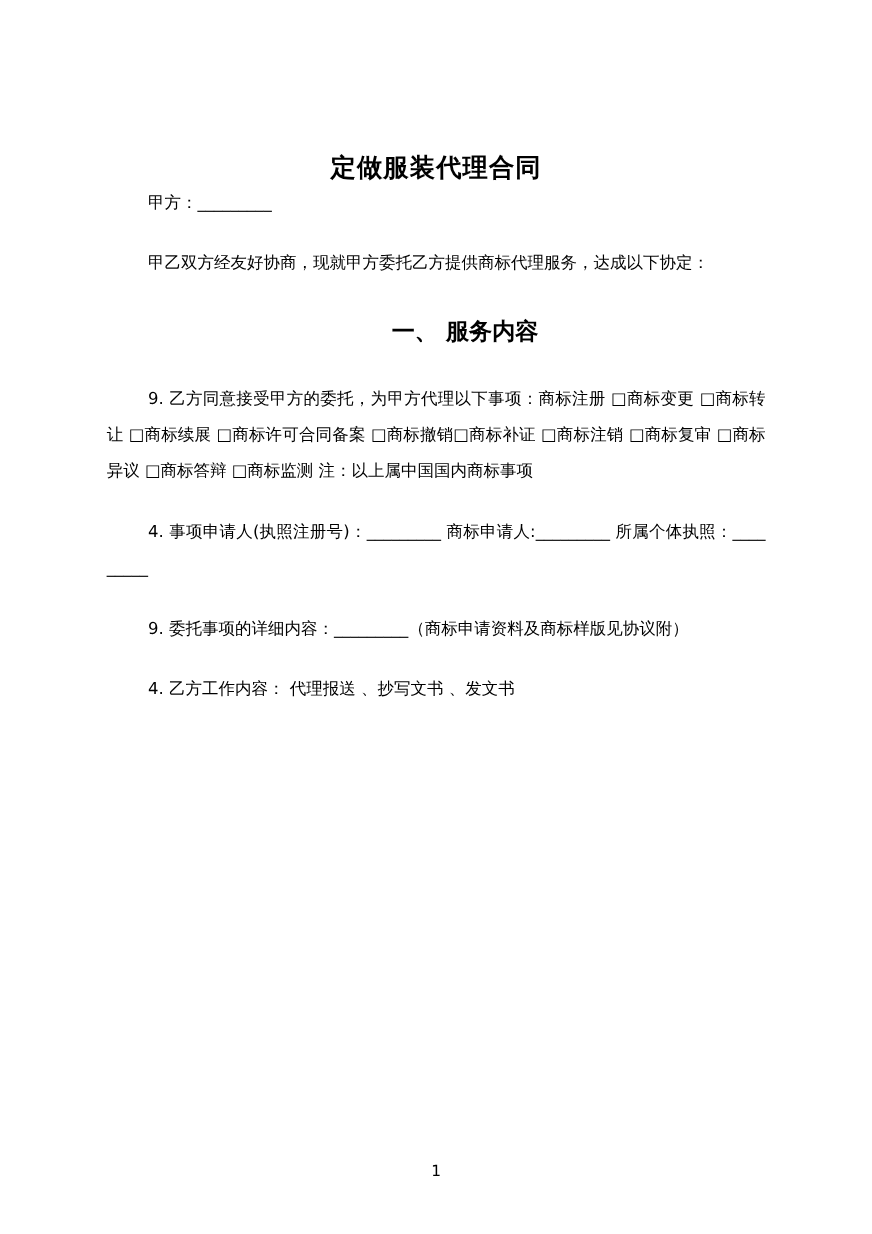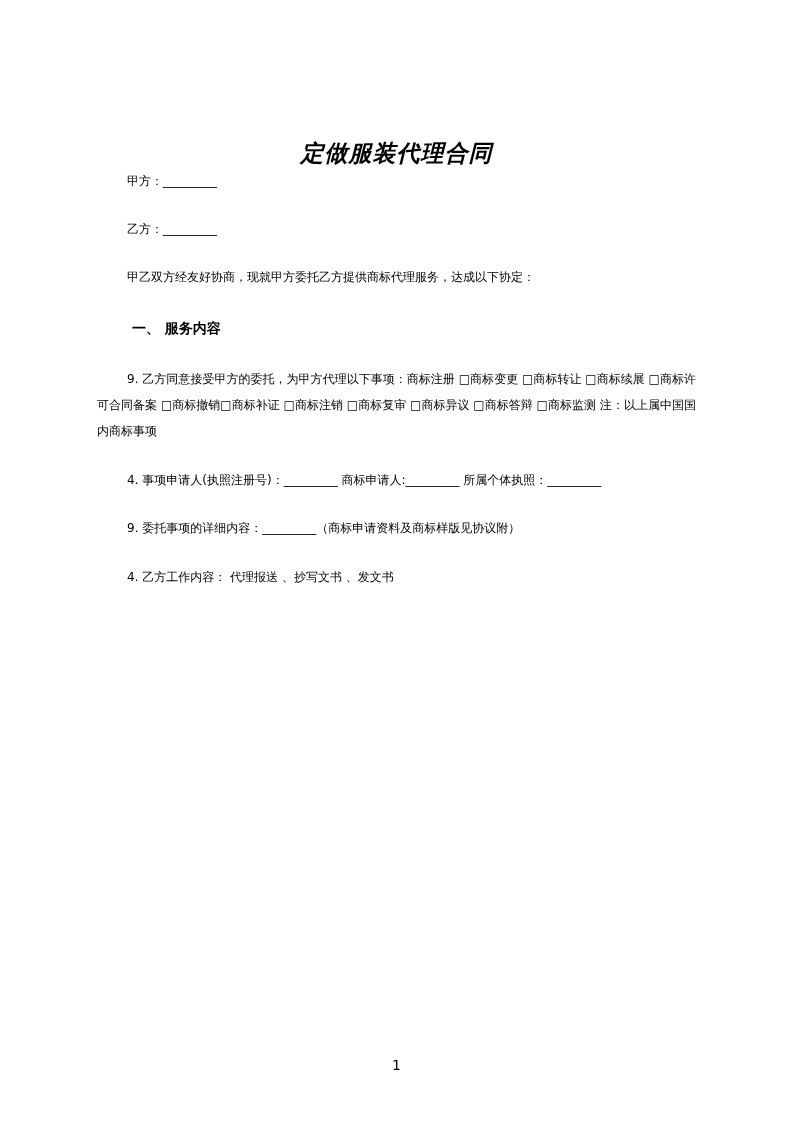--- a/index.html
+++ b/index.html
@@ -24,60 +24,59 @@
     padding: 0 97px;
   }
   .doc-title {
     margin: 0;
     padding-top: 140px;
     text-align: center;
     font-size: 23px;
     font-weight: bold;
     line-height: 1.2;
     letter-spacing: 1px;
-    font-style: italic;
   }
   .party-a {
     margin-top: 118px;
   }
   p.doc-line {
     margin: 0 0 22px 0;
-    font-size: 12px;
+    font-size: 15px;
     line-height: 2.2;
     text-indent: 2.5em;
     text-align: justify;
     word-break: break-all;
   }
   p.doc-heading {
     margin: 0 0 22px 0;
-    font-size: 14px;
+    font-size: 21px;
     font-weight: bold;
     line-height: 2.2;
     text-indent: 2.5em;
+    text-align: center;
   }
   .page-number {
     position: absolute;
     left: 0;
     right: 0;
     bottom: 48px;
     text-align: center;
     font-size: 14px;
     line-height: 1.2;
   }
 </style>
 </head>
 <body>
 
 <div class="page">
 
   <h1 class="doc-title">定做服装代理合同</h1>
 
   <p class="doc-line party-a">甲方：_________</p>
 
-  <p class="doc-line">乙方：_________</p>
 
   <p class="doc-line">甲乙双方经友好协商，现就甲方委托乙方提供商标代理服务，达成以下协定：</p>
 
   <p class="doc-heading">一、  服务内容</p>
 
   <p class="doc-line">9.  乙方同意接受甲方的委托，为甲方代理以下事项：商标注册 □商标变更 □商标转让 □商标续展 □商标许可合同备案 □商标撤销□商标补证 □商标注销 □商标复审 □商标异议 □商标答辩 □商标监测 注：以上属中国国内商标事项</p>
 
   <p class="doc-line">4.  事项申请人(执照注册号)：_________  商标申请人:_________  所属个体执照：_________</p>
 
   <p class="doc-line">9.  委托事项的详细内容：_________（商标申请资料及商标样版见协议附）</p>

